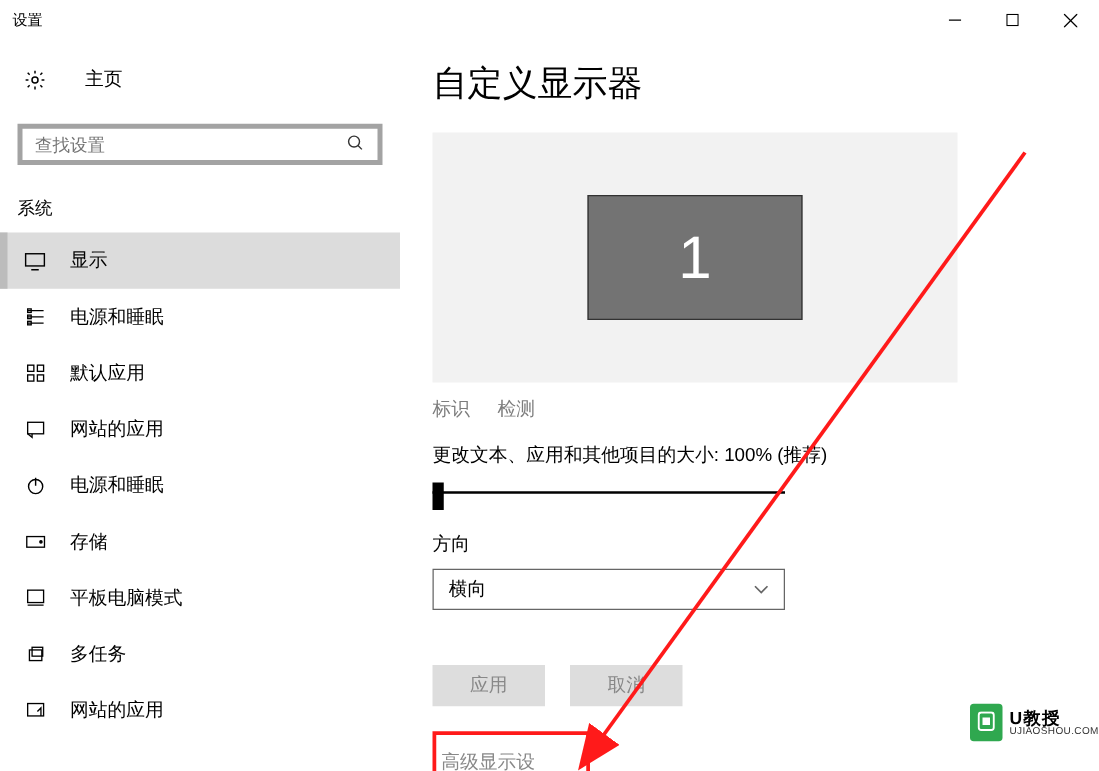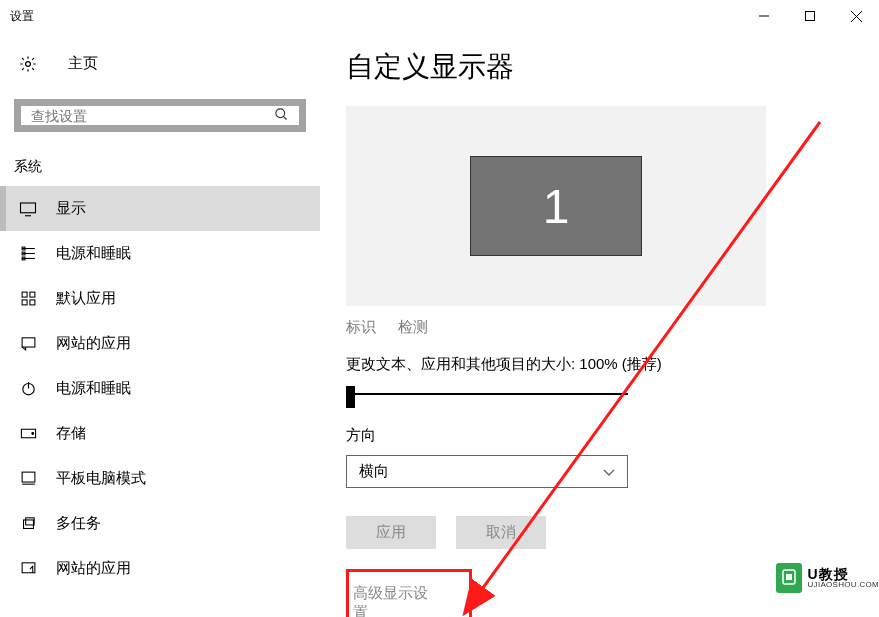--- a/index.html
+++ b/index.html
@@ -47,21 +47,21 @@
   }
   .home-row .icon, .nav-item .icon {
     width: 20px;
     display: flex;
     align-items: center;
     justify-content: center;
   }
   .home-label, .nav-label { font-size: 15px; }
   .search-box {
     margin: 16px 14px 18px 14px;
-    border: 7px solid #a3a3a3;
+    border: 4px solid #a3a3a3;
     height: 33px;
     display: flex;
     align-items: center;
     padding: 0 10px;
     justify-content: space-between;
   }
   .search-box input {
     border: none;
     outline: none;
     font-size: 14px;
@@ -184,20 +184,21 @@
   .btn {
     width: 90px;
     height: 33px;
     background: #ddd;
     color: #888;
     display: flex;
     align-items: center;
     justify-content: center;
     font-size: 15px;
     cursor: pointer;
+    margin-top: 16px;
   }
   .adv-link {
     display: inline-block;
     padding: 12px 28px 14px 4px;
     border: 3px solid #ff1a1a;
     color: #888;
     font-size: 15px;
     cursor: pointer;
     position: relative;
     width: 126px;

